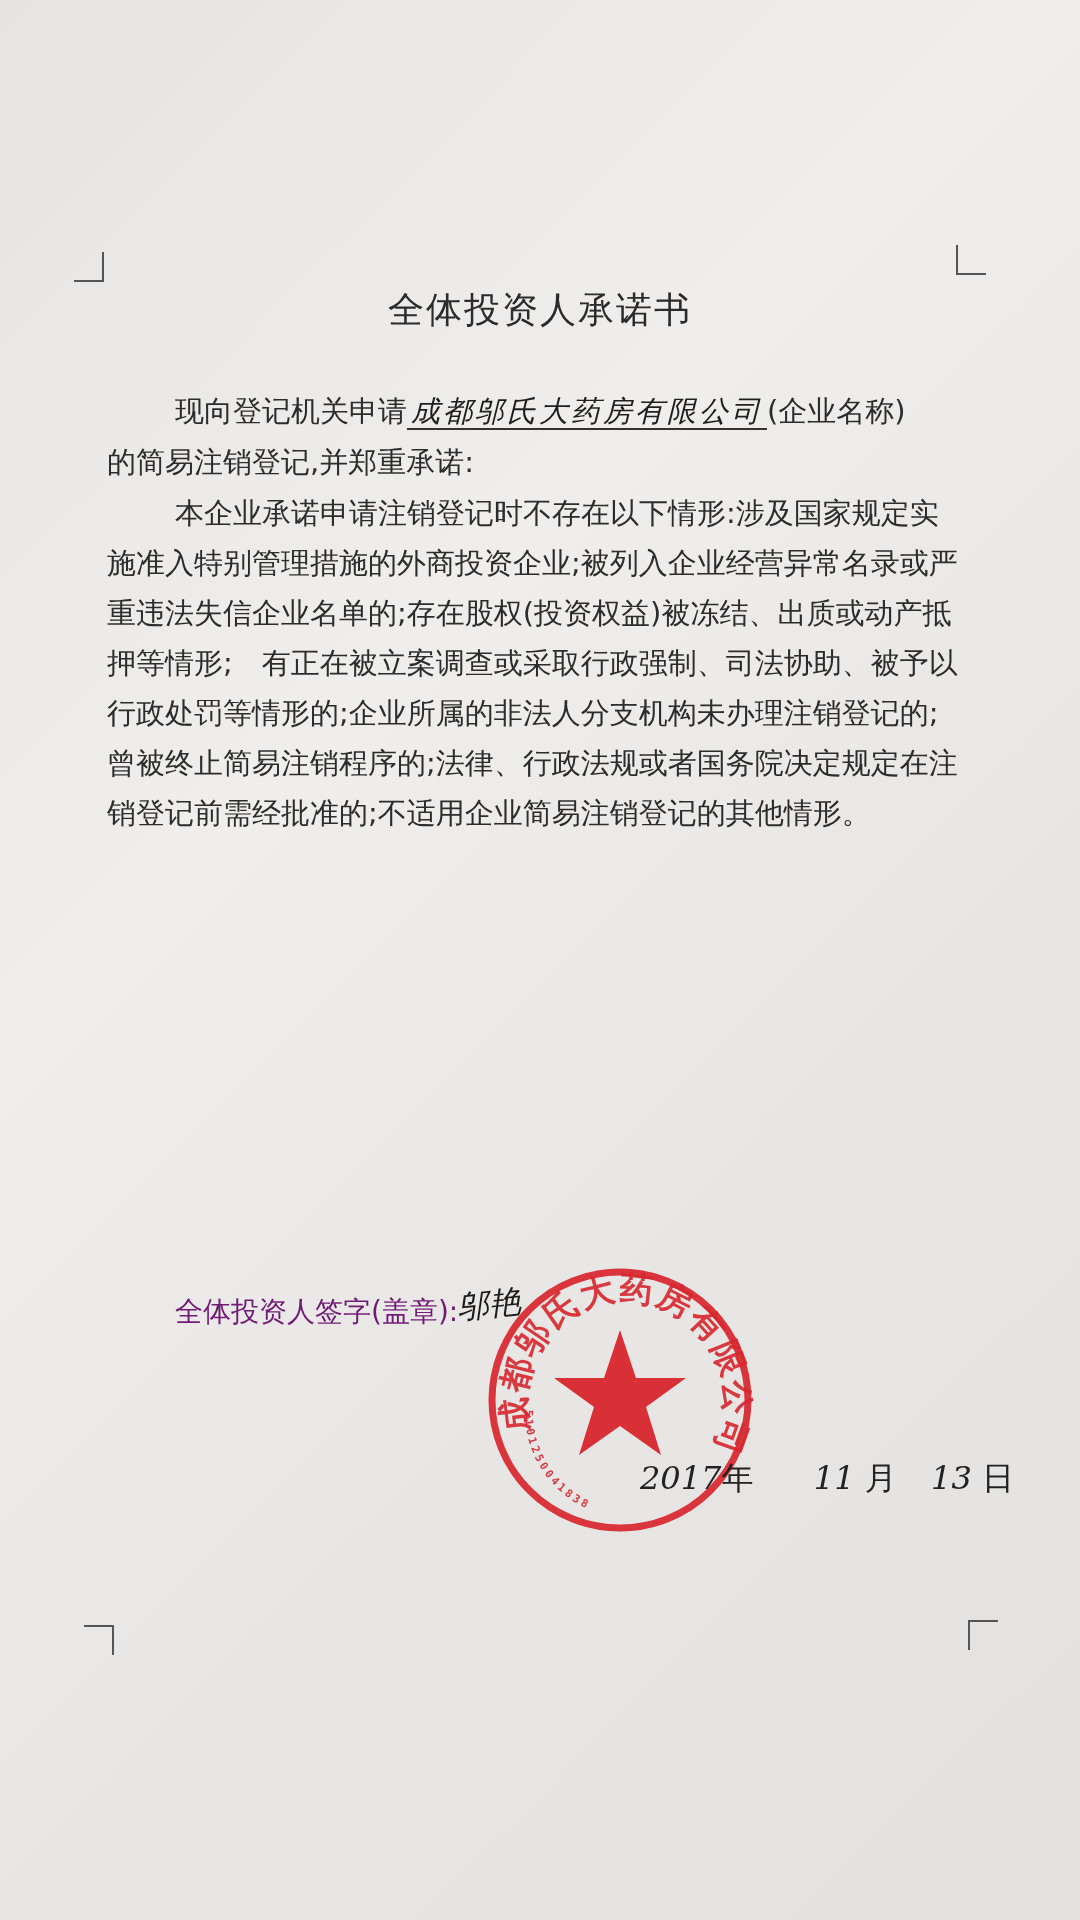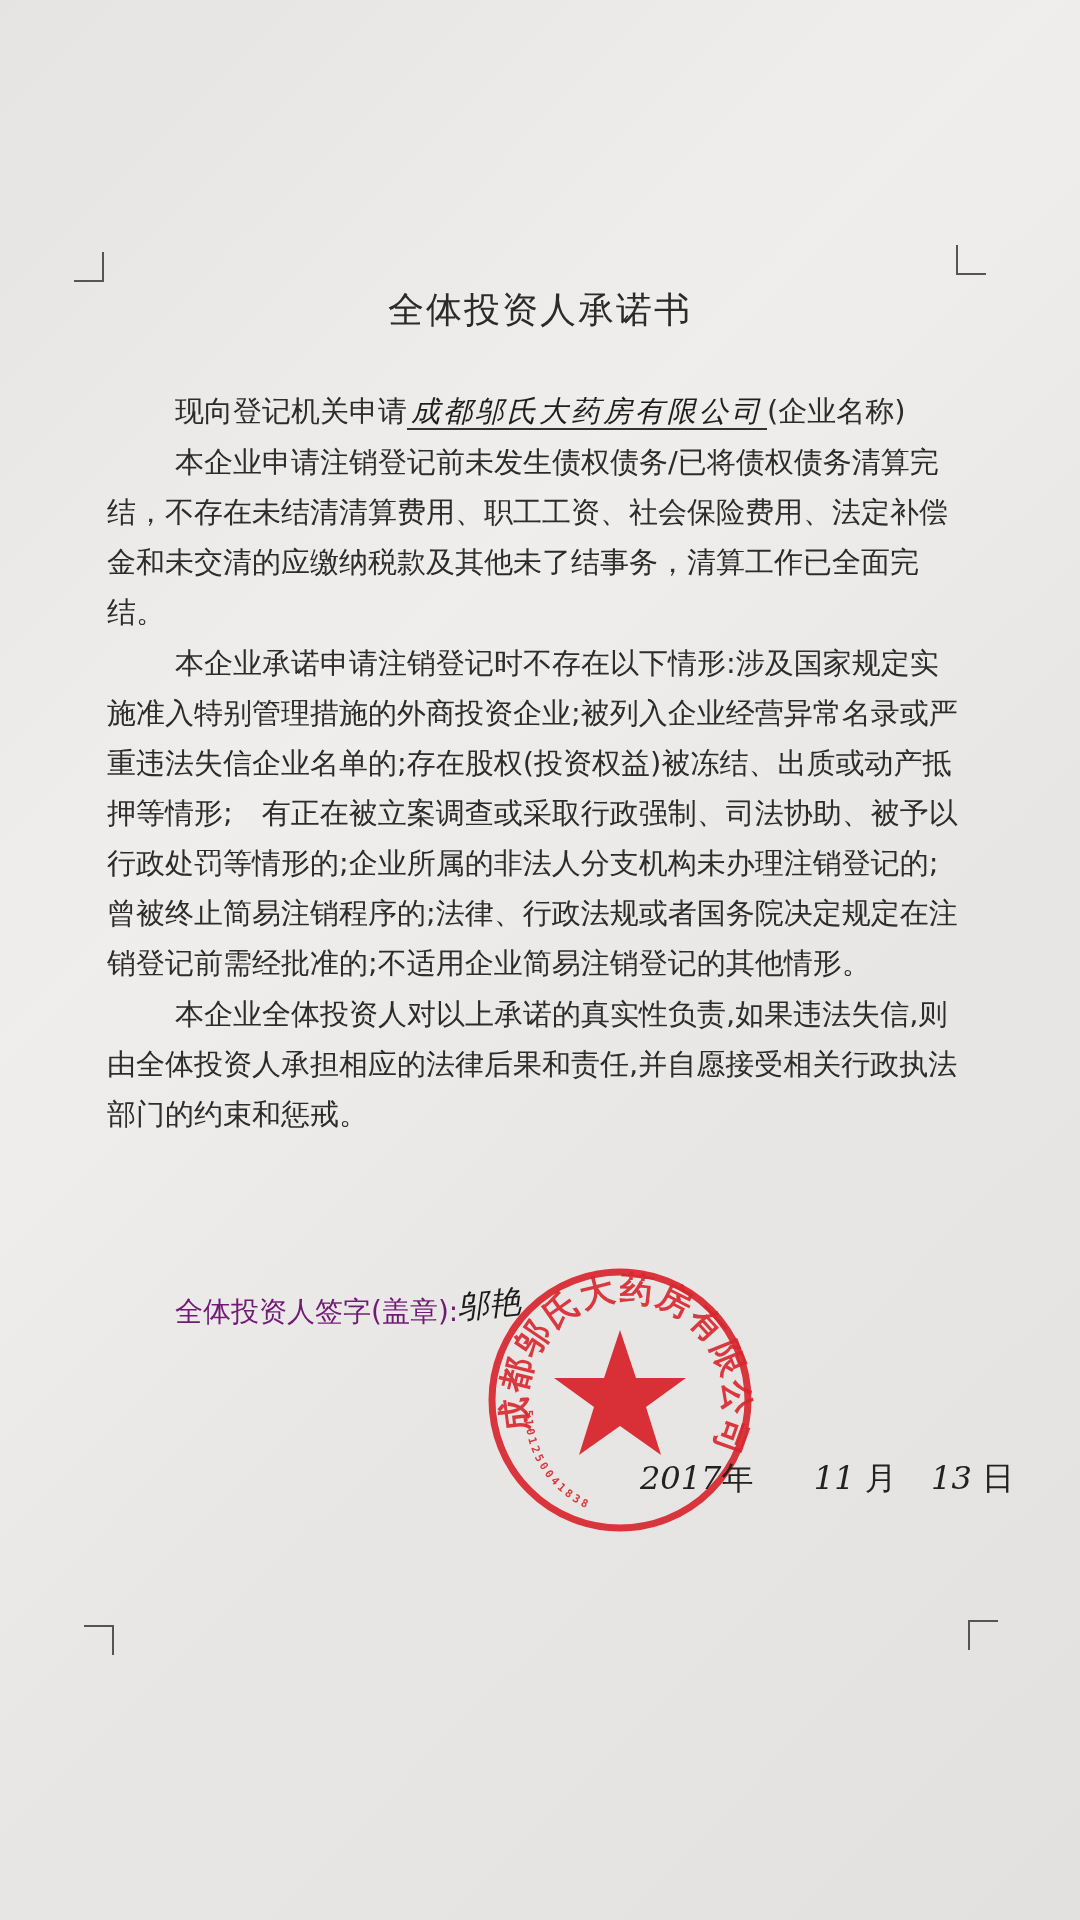--- a/index.html
+++ b/index.html
@@ -53,23 +53,22 @@
 <div class="corner c-tr"></div>
 <div class="corner c-bl"></div>
 <div class="corner c-br"></div>
 
 <div class="title">全体投资人承诺书</div>
 
 <div class="body-text" style="top:385px;">
   <p class="p indent">
     <span>现向登记机关申请</span><span class="handwrite">成都邬氏大药房有限公司</span><span>(企业名称)</span>
   </p>
-  <p class="p indent">本企业申请注销登记前未发生债权债务/已将债权债务清算完结，不存在未结清清算费用、职工工资、社会保险费用、法定补偿金和未交清的应缴纳税款及其他未了结事务，清算工作已全面完结。</p>
+  <p class="p">的简易注销登记,并郑重承诺:</p>
   <p class="p indent">本企业承诺申请注销登记时不存在以下情形:涉及国家规定实施准入特别管理措施的外商投资企业;被列入企业经营异常名录或严重违法失信企业名单的;存在股权(投资权益)被冻结、出质或动产抵押等情形;　有正在被立案调查或采取行政强制、司法协助、被予以行政处罚等情形的;企业所属的非法人分支机构未办理注销登记的;曾被终止简易注销程序的;法律、行政法规或者国务院决定规定在注销登记前需经批准的;不适用企业简易注销登记的其他情形。</p>
-  <p class="p indent">本企业全体投资人对以上承诺的真实性负责,如果违法失信,则由全体投资人承担相应的法律后果和责任,并自愿接受相关行政执法部门的约束和惩戒。</p>
 </div>
 
 <div class="sig-line">全体投资人签字(盖章):</div>
 <div class="sig-hand">邬艳</div>
 
 <svg class="stamp" viewBox="0 0 280 280">
   <defs>
     <path id="arcTop" d="M 50 170 A 100 100 0 1 1 235 185"></path>
     <path id="arcBottom" d="M 45 150 A 105 105 0 0 0 200 245"></path>
   </defs>

